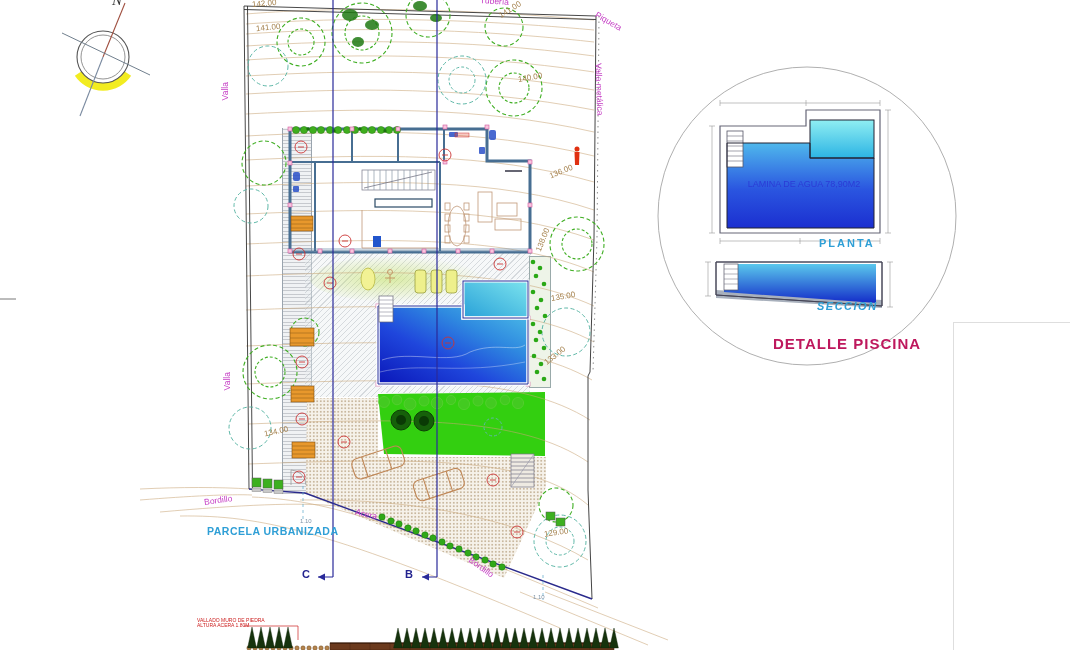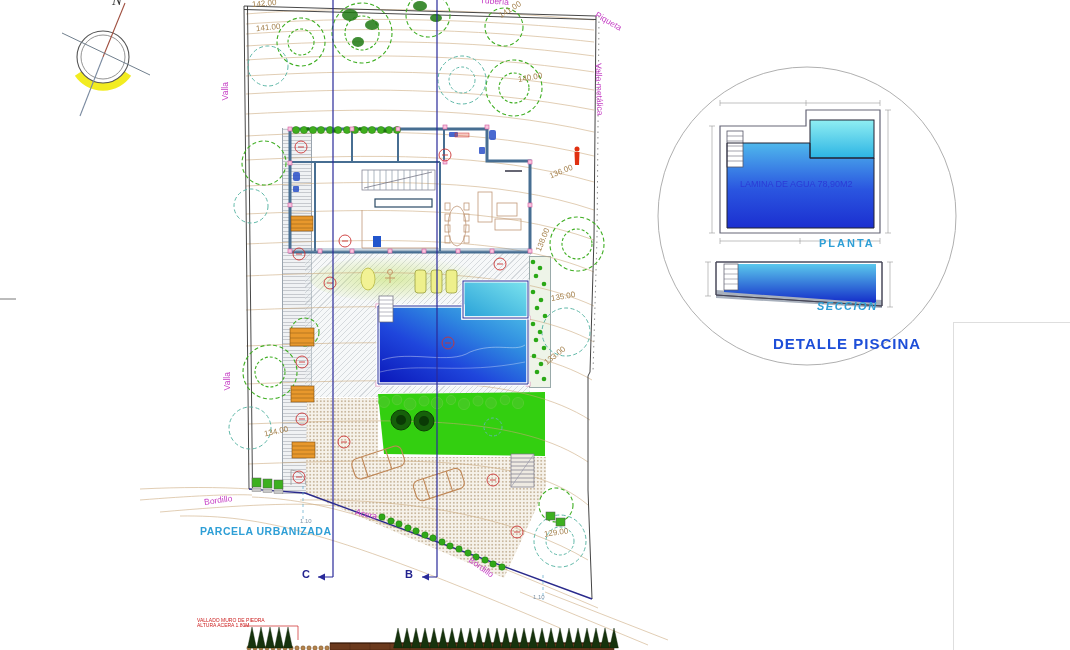--- a/index.html
+++ b/index.html
@@ -498,28 +498,28 @@
 
   <div class="lbl magenta" style="left:216px;top:87px;transform:rotate(-90deg);">Valla</div>
   <div class="lbl magenta" style="left:218px;top:377px;transform:rotate(-90deg);">Valla</div>
   <div class="lbl magenta" style="left:573px;top:85px;transform:rotate(88deg);">Valla metálica</div>
   <div class="lbl magenta" style="left:594px;top:17px;transform:rotate(30deg);">Piqueta</div>
   <div class="lbl magenta" style="left:480px;top:-3px;transform:rotate(4deg);">Tubería</div>
   <div class="lbl magenta" style="left:204px;top:496px;transform:rotate(-8deg);">Bordillo</div>
   <div class="lbl magenta" style="left:355px;top:510px;transform:rotate(13deg);">Acera</div>
   <div class="lbl magenta" style="left:467px;top:563px;transform:rotate(36deg);">Bordillo</div>
 
-  <div class="lbl cyanlbl" style="left:163px;top:526px;font-size:10.5px;letter-spacing:.5px;">PARCELA URBANIZADA</div>
+  <div class="lbl cyanlbl" style="left:170px;top:526px;font-size:10.5px;letter-spacing:.5px;">PARCELA URBANIZADA</div>
 
   <div class="lbl dimsmall" style="left:300px;top:518px;">1.10</div>
   <div class="lbl dimsmall" style="left:533px;top:594px;">1.10</div>
   <div class="lbl navylbl" style="left:302px;top:569px;">C</div>
   <div class="lbl navylbl" style="left:405px;top:569px;">B</div>
 
-  <div class="lbl" style="left:740px;top:180px;width:128px;text-align:left;font-size:9px;color:#2b3bd6;">LAMINA DE AGUA 78,90M2</div>
+  <div class="lbl" style="left:740px;top:180px;width:128px;text-align:center;font-size:9px;color:#2b3bd6;">LAMINA DE AGUA 78,90M2</div>
   <div class="lbl cyanlbl" style="left:782px;top:238px;font-size:11px;letter-spacing:2px;">PLANTA</div>
   <div class="lbl cyanlbl" style="left:780px;top:301px;font-size:11px;letter-spacing:1.5px;font-style:italic;">SECCION</div>
-  <div class="lbl cyanlbl" style="left:736px;top:336px;font-size:15px;font-weight:bold;letter-spacing:1px;color:#1d4ed8;">DETALLE PISCINA</div>
+  <div class="lbl cyanlbl" style="left:736px;top:336px;font-size:15px;font-weight:bold;letter-spacing:1px;color:#be185d;">DETALLE PISCINA</div>
 
   <div class="lbl rednote" style="left:197px;top:618px;">VALLADO MURO DE PIEDRA</div>
   <div class="lbl rednote" style="left:197px;top:623px;">ALTURA ACERA 1.80M</div>
 
 </div>
 
 </body></html>

